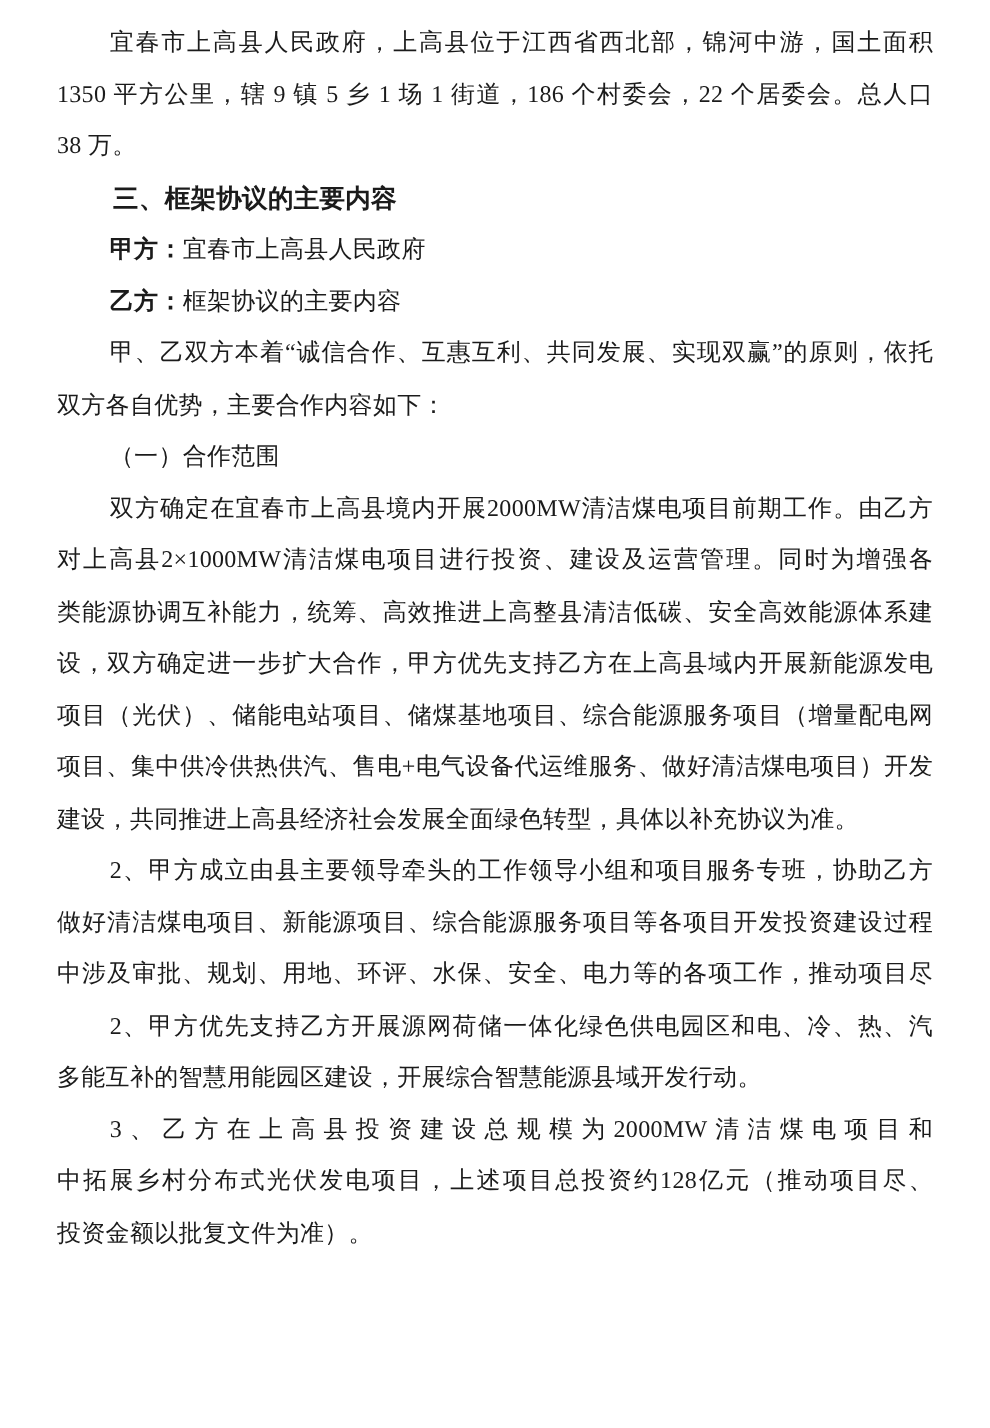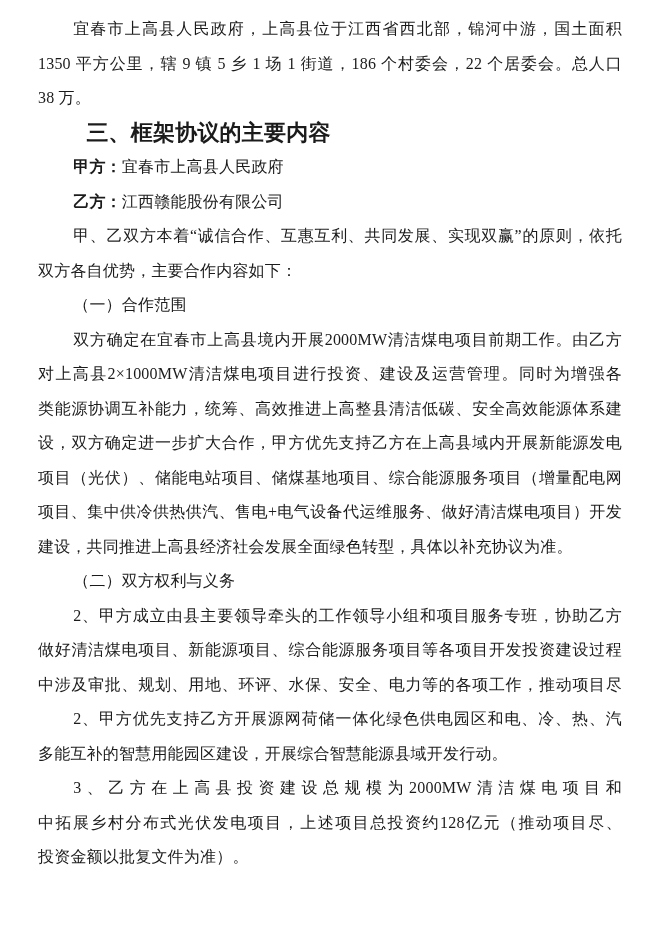--- a/index.html
+++ b/index.html
@@ -24,45 +24,44 @@
   }
   .doc-line.fill { text-align-last: justify; }
   .doc-line.indent { text-indent: 2.2em; }
   .doc-line .seg-bold {
     font-family: "Liberation Sans", "DejaVu Sans", sans-serif;
     font-weight: 700;
   }
   .doc-line.heading {
     font-family: "Liberation Sans", "DejaVu Sans", sans-serif;
     font-weight: 700;
-    font-size: 22px;
+    font-size: 17px;
   }
 </style>
 </head>
 <body>
 
 <div class="page">
   <div id="doc-body">
       <div class="doc-line indent fill"><span class="seg-normal">宜春市上高县人民政府，上高县位于江西省西北部，锦河中游，国土面积</span></div>
       <div class="doc-line fill"><span class="seg-normal">1350 平方公里，辖 9 镇 5 乡 1 场 1 街道，186 个村委会，22 个居委会。总人口</span></div>
       <div class="doc-line"><span class="seg-normal">38 万。</span></div>
       <div class="doc-line indent heading"><span class="seg-bold">三、框架协议的主要内容</span></div>
       <div class="doc-line indent"><span class="seg-bold">甲方：</span><span class="seg-normal">宜春市上高县人民政府</span></div>
-      <div class="doc-line indent"><span class="seg-bold">乙方：</span><span class="seg-normal">江西赣能股份有限公司</span></div>
+      <div class="doc-line indent"><span class="seg-bold">乙方：</span><span class="seg-normal">框架协议的主要内容</span></div>
       <div class="doc-line indent fill"><span class="seg-normal">甲、乙双方本着“诚信合作、互惠互利、共同发展、实现双赢”的原则，依托</span></div>
       <div class="doc-line"><span class="seg-normal">双方各自优势，主要合作内容如下：</span></div>
       <div class="doc-line indent"><span class="seg-normal">（一）合作范围</span></div>
       <div class="doc-line indent fill"><span class="seg-normal">双方确定在宜春市上高县境内开展2000MW清洁煤电项目前期工作。由乙方</span></div>
       <div class="doc-line fill"><span class="seg-normal">对上高县2×1000MW清洁煤电项目进行投资、建设及运营管理。同时为增强各</span></div>
       <div class="doc-line fill"><span class="seg-normal">类能源协调互补能力，统筹、高效推进上高整县清洁低碳、安全高效能源体系建</span></div>
       <div class="doc-line fill"><span class="seg-normal">设，双方确定进一步扩大合作，甲方优先支持乙方在上高县域内开展新能源发电</span></div>
       <div class="doc-line fill"><span class="seg-normal">项目（光伏）、储能电站项目、储煤基地项目、综合能源服务项目（增量配电网</span></div>
       <div class="doc-line fill"><span class="seg-normal">项目、集中供冷供热供汽、售电+电气设备代运维服务、做好清洁煤电项目）开发</span></div>
       <div class="doc-line"><span class="seg-normal">建设，共同推进上高县经济社会发展全面绿色转型，具体以补充协议为准。</span></div>
-      <div class="doc-line indent"><span class="seg-normal">（二）双方权利与义务</span></div>
       <div class="doc-line indent fill"><span class="seg-normal">2、甲方成立由县主要领导牵头的工作领导小组和项目服务专班，协助乙方</span></div>
       <div class="doc-line fill"><span class="seg-normal">做好清洁煤电项目、新能源项目、综合能源服务项目等各项目开发投资建设过程</span></div>
       <div class="doc-line fill"><span class="seg-normal">中涉及审批、规划、用地、环评、水保、安全、电力等的各项工作，推动项目尽</span></div>
       <div class="doc-line indent fill"><span class="seg-normal">2、甲方优先支持乙方开展源网荷储一体化绿色供电园区和电、冷、热、汽</span></div>
       <div class="doc-line"><span class="seg-normal">多能互补的智慧用能园区建设，开展综合智慧能源县域开发行动。</span></div>
       <div class="doc-line indent fill"><span class="seg-normal">3、乙方在上高县投资建设总规模为2000MW清洁煤电项目和</span></div>
       <div class="doc-line fill"><span class="seg-normal">中拓展乡村分布式光伏发电项目，上述项目总投资约128亿元（推动项目尽、</span></div>
       <div class="doc-line"><span class="seg-normal">投资金额以批复文件为准）。</span></div>
     </div>
 </div>

